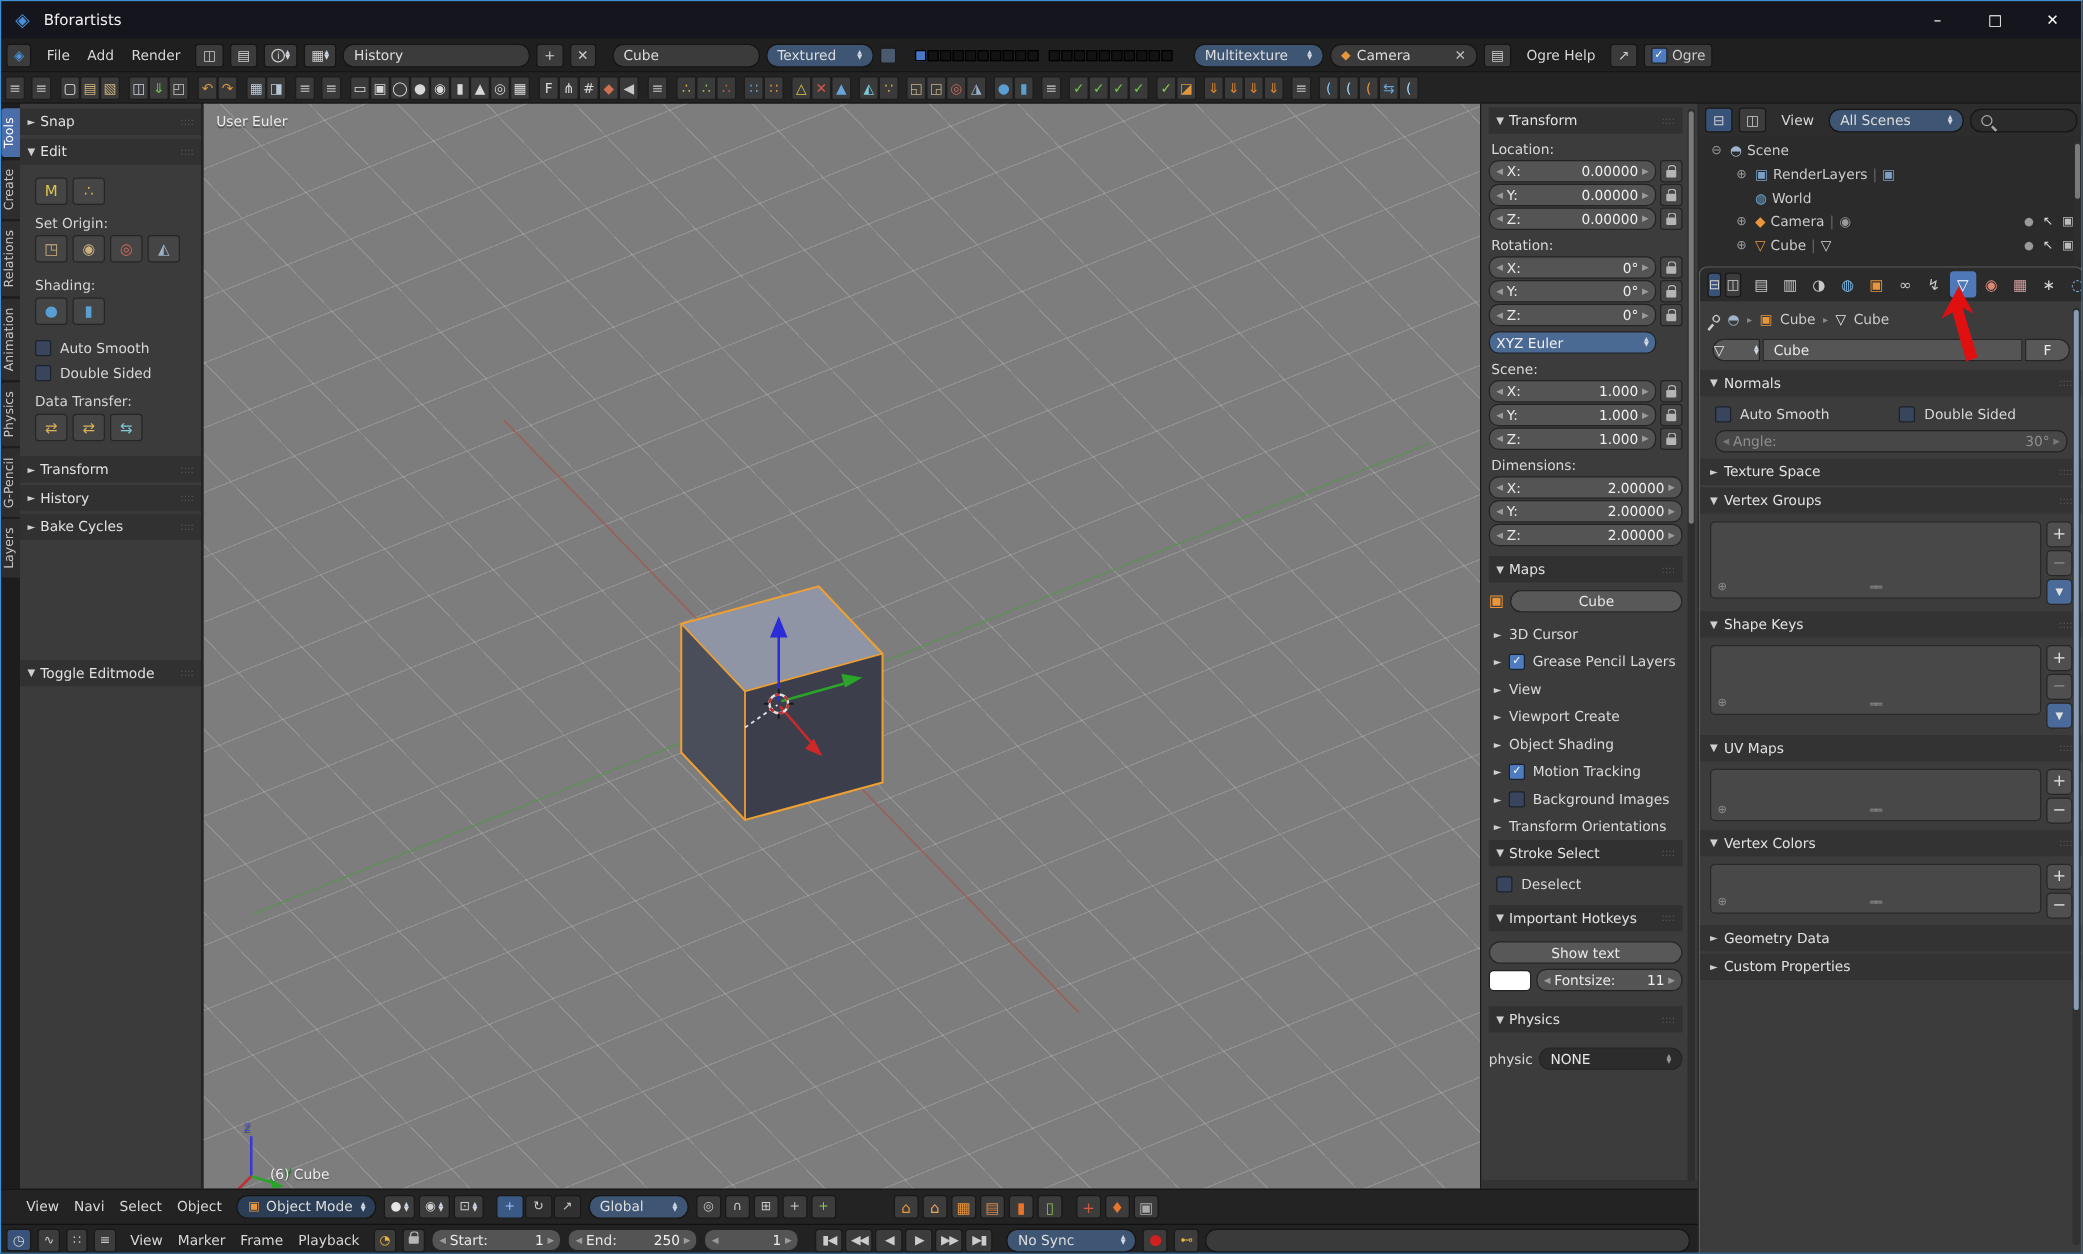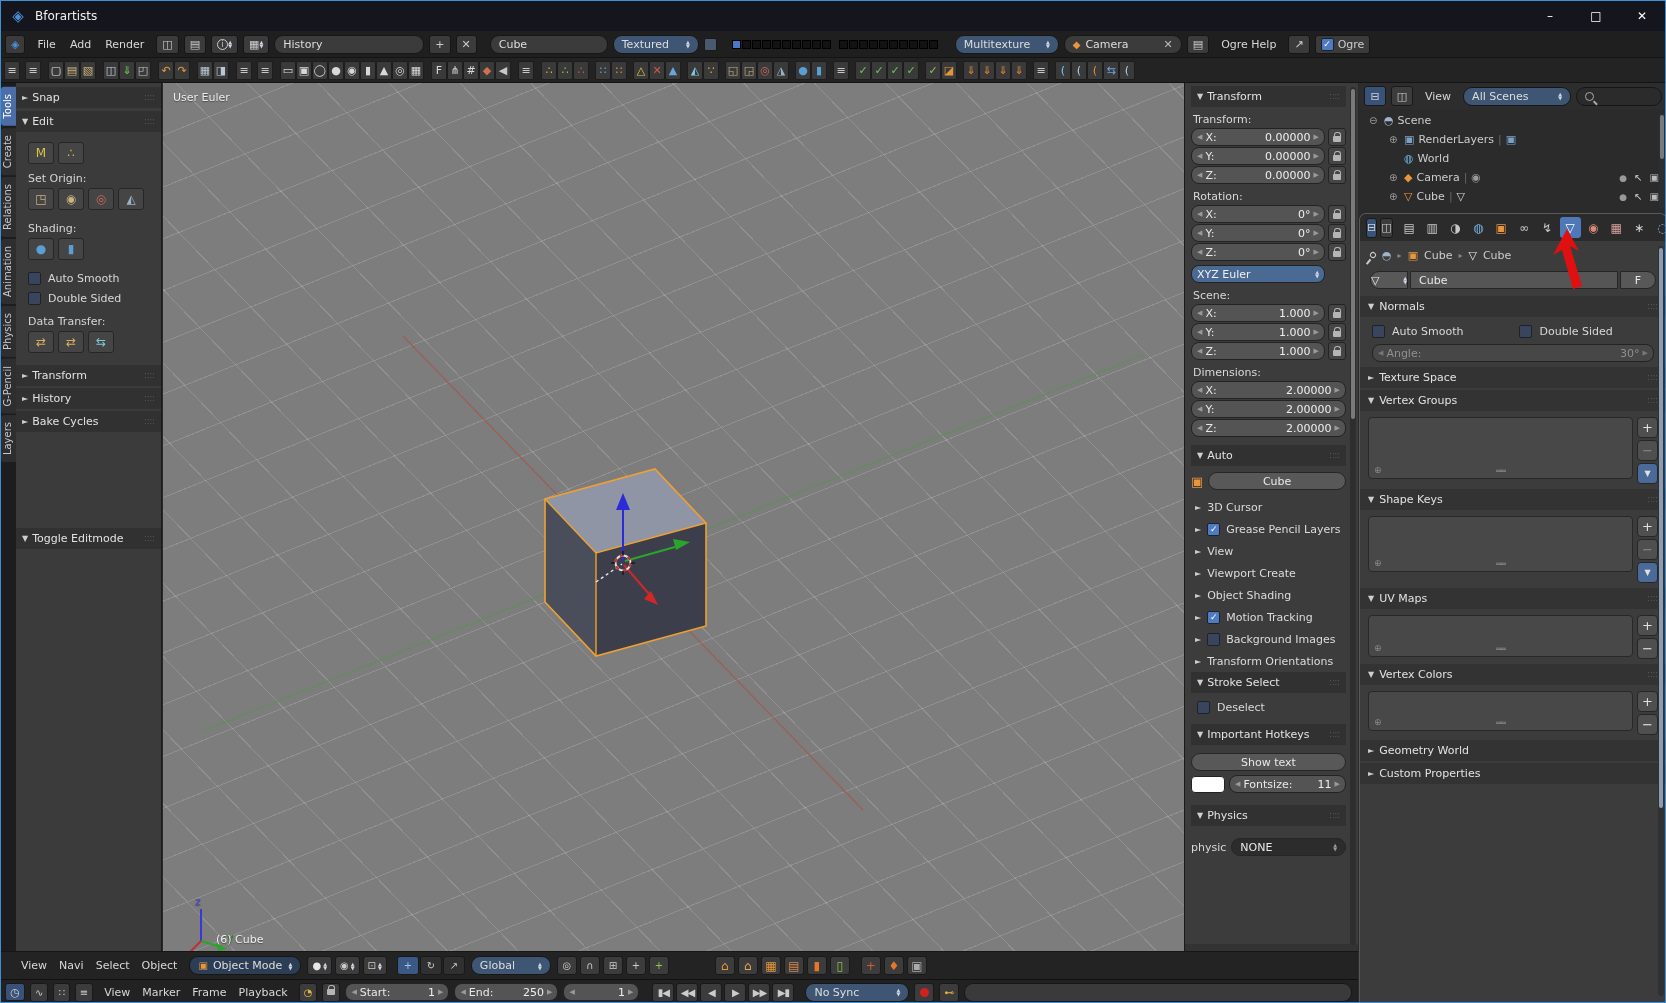--- a/index.html
+++ b/index.html
@@ -373,21 +373,21 @@
 
     <span class="vplabel" style="left:53px;top:850px;color:#f0f0f0">(6) Cube</span>
   </div>
 
   <div class="abs" id="npanel">
     <div class="hdr">
       <span class="tri">▼</span>
         <span>Transform</span>
         <span class="grip">::::</span>
     </div>
-    <div class="np-lbl">Transform:</div>
+    <div class="np-lbl">Location:</div>
     <div>
 
         <div class="fieldrow">
           <span class="field">
             <span class="sarr">◀</span>
             <span class="fl">X:</span>
             <span class="fv">0.00000</span>
             <span class="sarr">▶</span>
           </span>
           <span class="lockbtn">
@@ -532,21 +532,21 @@
           <span class="field">
             <span class="sarr">◀</span>
             <span class="fl">Z:</span>
             <span class="fv">2.00000</span>
             <span class="sarr">▶</span>
           </span>
         </div>
       </div>
     <div class="hdr" style="margin-top:8px">
       <span class="tri">▼</span>
-        <span>Auto</span>
+        <span>Maps</span>
         <span class="grip">::::</span>
     </div>
     <div class="row" style="margin-top:6px;gap:5px">
       <span class="glyph" style="color:#e8953c;font-size:13px">▣</span>
       <span class="npbtn" style="flex:1">Cube</span>
     </div>
     <div style="margin-top:6px">
 
         <div class="np-collapsed">
           <span class="tri">►</span>
@@ -842,21 +842,21 @@
         <span class="addmini">⊕</span>
           <span class="gripmini">══</span>
       </span>
       <span style="display:flex;flex-direction:column;gap:2px">
         <span class="lsbtn">+</span>
         <span class="lsbtn">−</span>
       </span>
     </div>
     <div class="phdr">
       <span class="tri">►</span>
-        <span>Geometry World</span>
+        <span>Geometry Data</span>
     </div>
     <div class="phdr" style="margin-top:2px">
       <span class="tri">►</span>
         <span>Custom Properties</span>
     </div>
     <div class="scrollbar" style="right:2px;top:32px;height:750px;background:#313131">
         <span class="sthumb" style="top:2px;height:560px;background:#8a9db5"></span>
       </div>
   </div>
 

